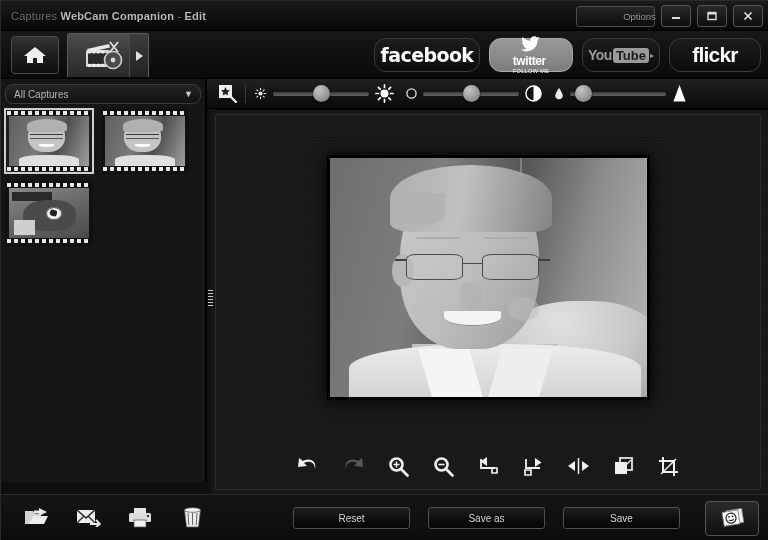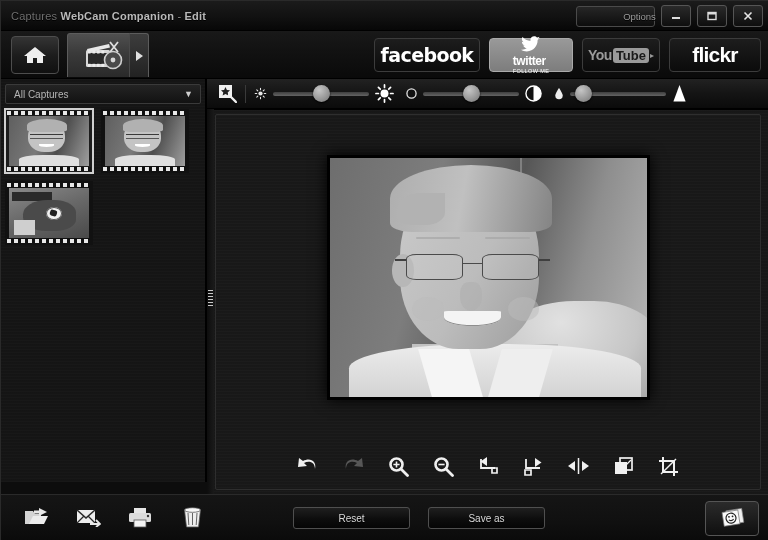--- a/index.html
+++ b/index.html
@@ -65,21 +65,21 @@
   }
   .tab-arrow {
     position:absolute; left:128px; top:2px; width:20px; height:44px;
     background:linear-gradient(180deg,#3d3d3d,#222);
     border:1px solid #5c5c5c; border-left:1px solid #4a4a4a; border-bottom:none;
     border-radius:0 3px 0 0;
     display:flex; align-items:center; justify-content:center;
   }
   .social { position:absolute; right:8px; top:7px; display:flex; gap:9px; }
   .sbtn {
-    height:34px; border:1px solid #3c3c3c; border-radius:4px;
+    height:34px; border:1px solid #3c3c3c; border-radius:12px;
     background:linear-gradient(180deg,#1d1d1d 0%,#0b0b0b 100%);
     display:flex; align-items:center; justify-content:center;
     color:#fff;
   }
   .sbtn.fb { width:106px; font-size:19px; font-weight:bold; letter-spacing:-.6px; font-family:"DejaVu Sans",sans-serif; }
   .sbtn.tw { width:84px; background:linear-gradient(180deg,#999,#7d7d7d); border-color:#aaa; }
   .tw-inner { display:flex; align-items:center; gap:3px;flex-direction:column; }
   .tw-txt { display:flex; flex-direction:column; align-items:flex-start; line-height:1; }
   .tw-txt .t1 { font-size:12px; font-weight:bold; color:#fff; letter-spacing:-.4px;}
   .tw-txt .t2 { font-size:5.5px; color:#fff; letter-spacing:.4px; margin-top:2px; }
@@ -92,21 +92,21 @@
 
   
   .leftpanel {
     position:absolute; left:0; top:78px; width:206px; height:415px;
     background:repeating-linear-gradient(180deg,#1a1a1a 0px,#161616 1px,#131313 2px,#171717 3px);
     border-right:1px solid #000;
   }
   .filterbar {
     position:absolute; left:4px; top:5px; width:196px; height:20px;
     background:linear-gradient(180deg,#242424,#121212);
-    border:1px solid #3a3a3a; border-radius:2px;
+    border:1px solid #3a3a3a; border-radius:8px;
     display:flex; align-items:center;
   }
   .filter-label { margin-left:8px; font-size:10px; color:#b5b5b5; filter:blur(.3px); }
   .filter-caret { margin-left:auto; margin-right:7px; color:#cfcfcf; font-size:9px; }
   .thumbgrid { position:absolute; left:4px; top:30px; width:198px; }
   .thumbrow { display:flex; gap:8px; margin-bottom:8px; }
   .thumb {
     width:88px; height:64px; position:relative;
     padding:3px 2px; background:#111;
   }
@@ -623,20 +623,21 @@
           <g stroke="#555" stroke-width=".9">
             <path d="M6 7 L6.8 19M10.5 7 L10.5 19M15 7 L14.2 19"></path>
           </g>
         </svg>
       </div>
     </div>
 
     <div class="bbtns">
       <div class="bbtn">Reset</div>
       <div class="bbtn">Save as</div>
+      <div class="bbtn">Save</div>
     </div>
 
     <div class="capbtn">
       <svg width="30" height="25" viewBox="0 0 30 25">
         <g transform="rotate(-9 15 12)">
           <rect x="10" y="4" width="16" height="14" fill="#f0f0f0" stroke="#888" stroke-width=".7"></rect>
           <rect x="6" y="5" width="16" height="14" fill="#fafafa" stroke="#777" stroke-width=".7"></rect>
           <circle cx="14" cy="12" r="5" fill="none" stroke="#222" stroke-width="1.2"></circle>
           <circle cx="12.2" cy="10.4" r=".9" fill="#222"></circle>
           <circle cx="15.8" cy="10.4" r=".9" fill="#222"></circle>

